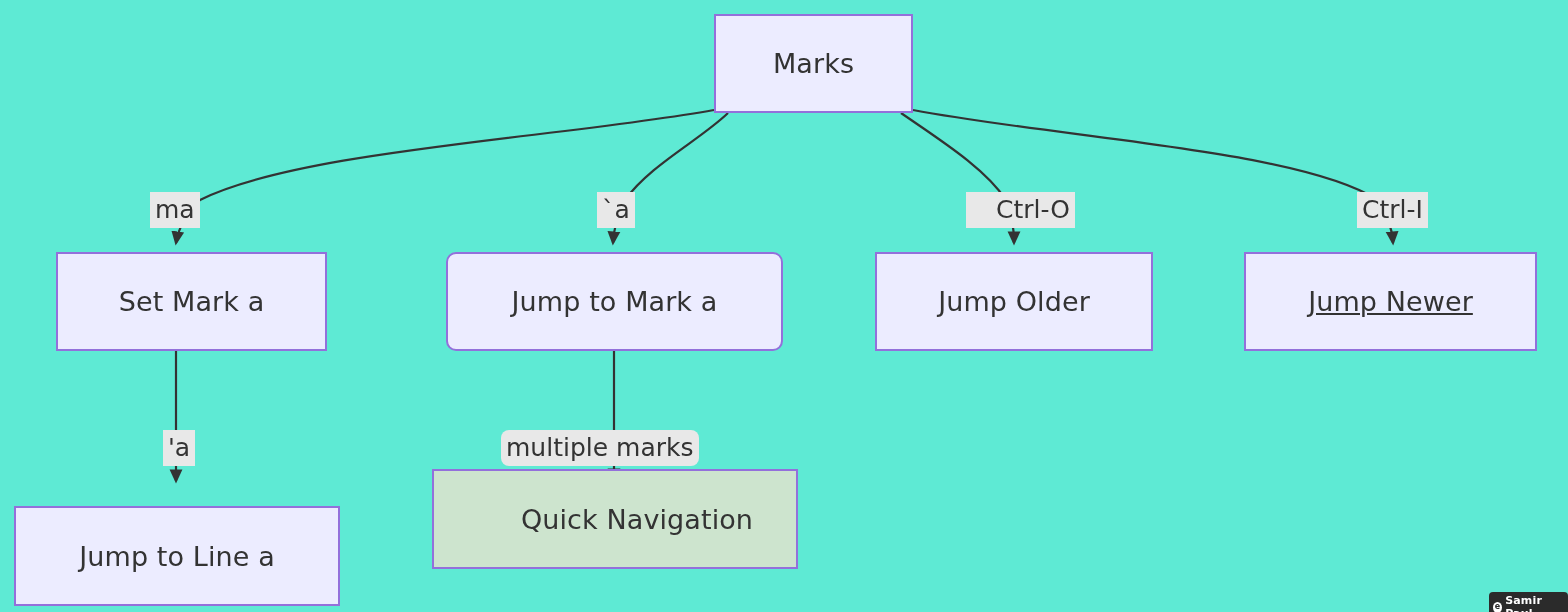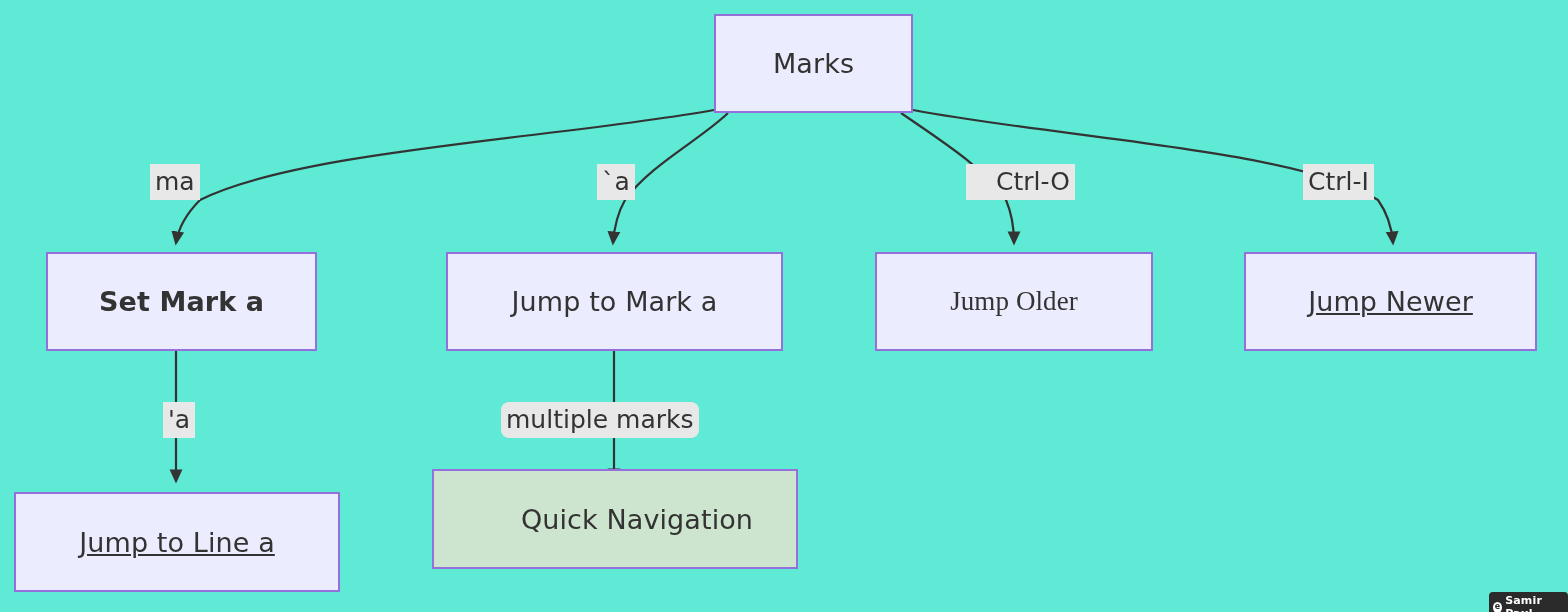--- a/index.html
+++ b/index.html
@@ -41,20 +41,21 @@
   }
   .edge-label {
     position: absolute;
     background: #e8e8e8;
     color: #333333;
     font-size: 25px;
     line-height: 1.25;
     padding: 2px 5px 3px 5px;
     white-space: nowrap;
     box-sizing: border-box;
+    margin-top: 28px;
   }
   .watermark {
     position: absolute;
     display: flex;
     align-items: center;
     gap: 3px;
     background: #2b2b2b;
     border-radius: 4px;
     padding: 2px 6px 2px 4px;
     color: #ffffff;
@@ -99,57 +100,57 @@
 
     <path d="M 176 351 L 176 481" fill="none" stroke="#333333" stroke-width="2.2" marker-end="url(#arrow)"></path>
 
     <path d="M 614 351 L 614 480" fill="none" stroke="#333333" stroke-width="2.2" marker-end="url(#arrow)"></path>
   </svg>
 
   <div class="node" style="left:714px; top:14px; width:199px; height:99px;">
     <span>Marks</span>
   </div>
 
-  <div class="node" style="left:46px; top:252px; width:271px; height:99px;font-weight:bold;">
+  <div class="node" style="left:56px; top:252px; width:271px; height:99px;">
     <span>Set Mark a</span>
   </div>
 
-  <div class="node" style="left:446px; top:252px; width:337px; height:99px;">
+  <div class="node" style="left:446px; top:252px; width:337px; height:99px;border-radius:10px;">
     <span>Jump to Mark a</span>
   </div>
 
-  <div class="node" style="left:875px; top:252px; width:278px; height:99px;font-family:Liberation Serif, serif;">
+  <div class="node" style="left:875px; top:252px; width:278px; height:99px;">
     <span>Jump Older</span>
   </div>
 
   <div class="node" style="left:1244px; top:252px; width:293px; height:99px;text-decoration:underline;">
     <span>Jump Newer</span>
   </div>
 
-  <div class="node" style="left:14px; top:492px; width:326px; height:100px;text-decoration:underline;">
+  <div class="node" style="left:14px; top:506px; width:326px; height:100px;">
     <span>Jump to Line a</span>
   </div>
 
   <div class="node green" style="left:432px; top:469px; width:366px; height:100px;padding-left:44px;">
     <span>Quick Navigation</span>
   </div>
 
   <div class="edge-label" style="left:150px; top:164px;">
     <span>ma</span>
   </div>
 
   <div class="edge-label" style="left:597px; top:164px;">
     <span>`a</span>
   </div>
 
   <div class="edge-label" style="left:966px; top:164px;padding-left:30px;">
     <span>Ctrl-O</span>
   </div>
 
-  <div class="edge-label" style="left:1303px; top:164px;">
+  <div class="edge-label" style="left:1357px; top:164px;">
     <span>Ctrl-I</span>
   </div>
 
   <div class="edge-label" style="left:163px; top:402px;">
     <span>'a</span>
   </div>
 
   <div class="edge-label" style="left:501px; top:402px;border-radius:8px;">
     <span>multiple marks</span>
   </div>

